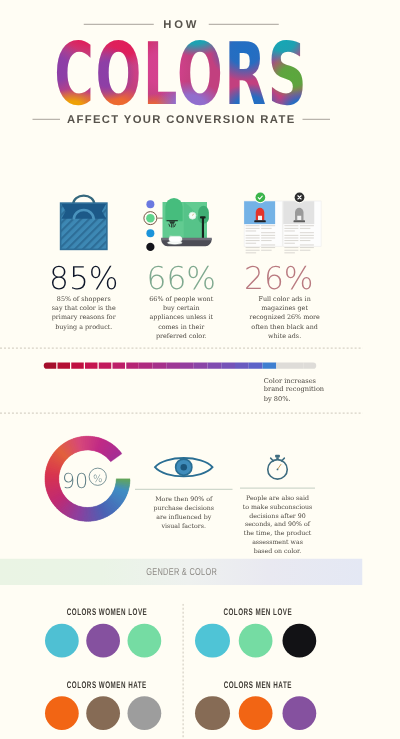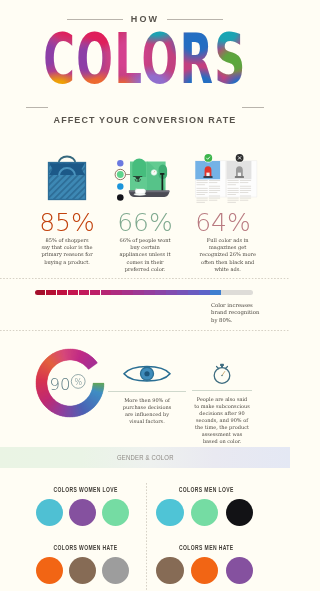--- a/index.html
+++ b/index.html
@@ -11,21 +11,21 @@
   .eyebrow-row .rule{height:1px;background:#b9b4ac;flex:0 0 56px;}
   .eyebrow{font-family:"Liberation Sans",sans-serif;font-size:9px;font-weight:700;letter-spacing:2.2px;color:#57534c;}
 
   .bigtitle{position:absolute;left:0;top:29px;width:290px;text-align:center;
     font-family:"DejaVu Sans",sans-serif;font-weight:bold;font-size:66px;line-height:66px;
     letter-spacing:2px;}
   .bigtitle svg{display:block;margin:0 auto;}
 
   .sub-row{position:absolute;left:0;top:90px;width:290px;display:flex;align-items:center;justify-content:center;gap:6px;}
   .sub-row .rule{height:1px;background:#b9b4ac;flex:0 0 22px;}
-  .subtitle{font-family:"Liberation Sans",sans-serif;font-size:9px;font-weight:700;letter-spacing:1.1px;color:#57534c;white-space:nowrap;margin-top:25px;}
+  .subtitle{font-family:"Liberation Sans",sans-serif;font-size:9px;font-weight:700;letter-spacing:1.1px;color:#57534c;white-space:nowrap;}
 
   
   .band{position:absolute;left:0;width:290px;height:21px;
         background:linear-gradient(90deg,#eaf4e4 0%,#eaf4e6 28%,#eef1ef 52%,#e9e9f1 74%,#e4e8f4 100%);
         display:flex;align-items:center;justify-content:center;}
   .band .label{font-family:"Liberation Sans",sans-serif;font-size:8px;letter-spacing:0.3px;color:#8d8a85;transform:scaleX(0.74);}
 
   
   .stat{position:absolute;top:148px;width:92px;text-align:center;}
   .stat .art{height:56px;position:relative;}
@@ -167,21 +167,21 @@
             <rect width="9" height="9" fill="#3d88b4"></rect>
             <rect width="3.4" height="9" fill="#2d6d97"></rect>
           </pattern>
         </defs>
         <path d="M75 31 a17 14 0 0 1 34 0" fill="none" stroke="#35687d" stroke-width="3.6"></path>
         <rect x="55" y="29" width="74" height="74" fill="url(#stripes)" stroke="#2d6d97" stroke-width="2.6"></rect>
         <path d="M56.3 30.3 H127.7 L121 42 L127.7 54 H56.3 L63 42 Z" fill="#1c5988"></path>
         <path d="M76 55 a16 15 0 0 1 32 0" fill="none" stroke="#4a93bd" stroke-width="4"></path>
       </svg>
     </div>
-    <div class="pct" style="color:#c2410c">85%</div>
+    <div class="pct" style="color:#0f172a">85%</div>
     <div class="cap">85% of shoppers say that color is the primary reasons for buying a product.</div>
   </div>
 
   <div class="stat" style="left:99px;">
     <div class="art">
       <svg width="184" height="112" viewBox="0 0 184 112" style="position:absolute;left:0;top:0;width:92px;height:56px;">
 
         <circle cx="42.6" cy="30.6" r="6.4" fill="#6b79e0"></circle>
         <circle cx="42.6" cy="53.0" r="6.8" fill="#5fd48d"></circle>
         <circle cx="42.6" cy="53.0" r="10.4" fill="none" stroke="#6b4a3a" stroke-width="1.5"></circle>
@@ -275,21 +275,21 @@
           <rect x="125.8" y="75.6" width="22.4" height="1.5" fill="#d7d4cf"></rect>
           <rect x="125.8" y="79.8" width="22.4" height="1.5" fill="#d7d4cf"></rect>
           <rect x="125.8" y="84.0" width="22.4" height="1.5" fill="#d7d4cf"></rect>
           <rect x="125.8" y="88.2" width="16.8" height="1.5" fill="#d7d4cf"></rect>
           <rect x="125.8" y="95.2" width="22.4" height="1.5" fill="#d7d4cf"></rect>
           <rect x="125.8" y="99.4" width="22.4" height="1.5" fill="#d7d4cf"></rect>
           <rect x="125.8" y="103.6" width="16.8" height="1.5" fill="#d7d4cf"></rect>
         </g>
       </svg>
     </div>
-    <div class="pct" style="color:#b97a80">64%</div>
+    <div class="pct" style="color:#b97a80">26%</div>
     <div class="cap">Full color ads in magazines get recognized 26% more often then black and white ads.</div>
   </div>
 
   <div class="dots" style="top:278px;"></div>
   <div class="dots" style="top:330px;"></div>
 
   <svg class="donut" viewBox="0 0 164 164">
     <defs>
       <linearGradient id="dg1" x1="0" y1="0" x2="0.6" y2="1">
         <stop offset="0%" stop-color="#e8603c"></stop>

